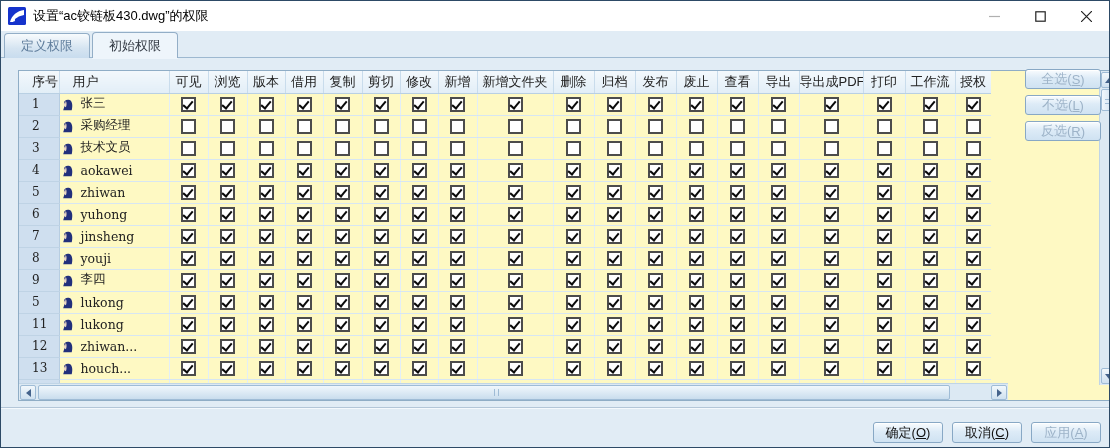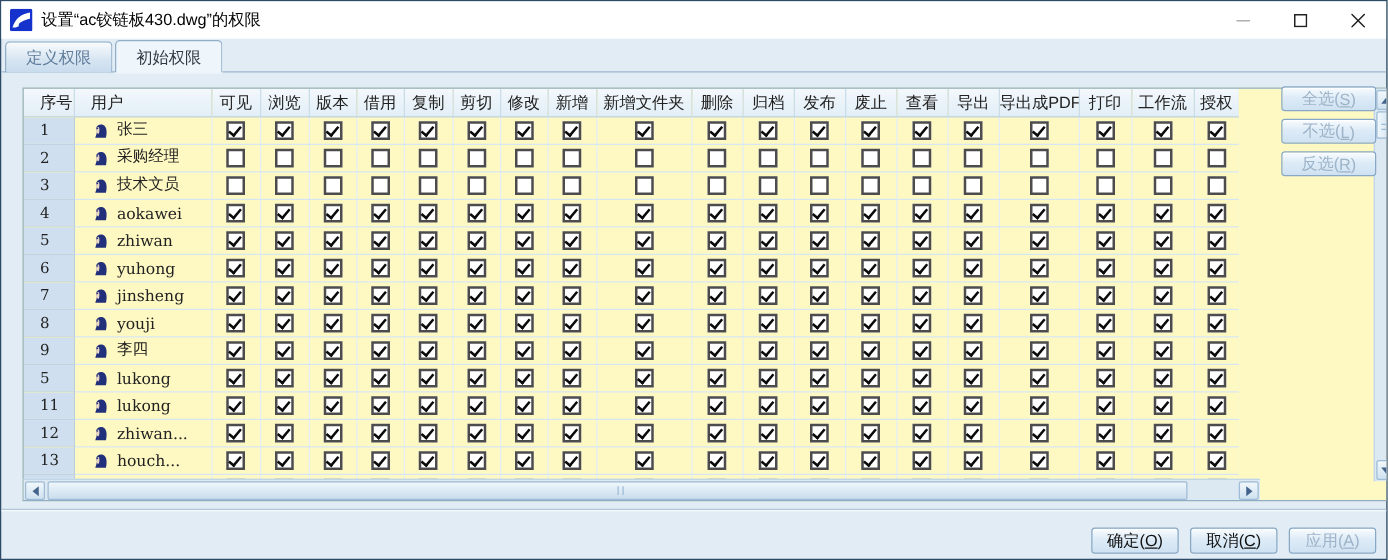--- a/index.html
+++ b/index.html
@@ -48,21 +48,21 @@
   table { border-collapse:collapse; table-layout:fixed; width:972px; }
   th, td { height:22px; padding:0; border-right:1px solid #e2eef8; border-bottom:1px solid #d7e6f3;
            font-weight:normal; font-size:13px; color:#222; white-space:nowrap; overflow:hidden; }
   thead th {
     background:linear-gradient(#f3f8fc,#e2eef7);
     border-right:1px solid #c9dcec; border-bottom:1px solid #b9d0e3; text-align:center;
   }
   thead th.al, td.al { text-align:left; padding-left:13px; }
   td.num { background:#cfdfef; border-bottom:1px solid #bfd3e5; border-right:1px solid #b7cde1;
            font-family:"DejaVu Serif", serif; font-size:12px; }
-  td.user { padding-left:13px; }
+  td.user { }
   .uname { font-family:"DejaVu Serif", serif; font-size:12.5px; vertical-align:middle; }
   .avatar { width:15px; height:15px; vertical-align:middle; margin-right:6px; }
   td.chk { text-align:center; }
 
   .cb { position:relative; display:inline-block; width:15px; height:15px;
         border:2px solid #4c4c4c; background:#fff; vertical-align:middle; cursor:default; }
   .cb.on::after { content:""; position:absolute; left:2px; top:0px; width:4px; height:8px;
                   border:solid #0a0a0a; border-width:0 2px 2px 0; transform:rotate(40deg); }
 
   

